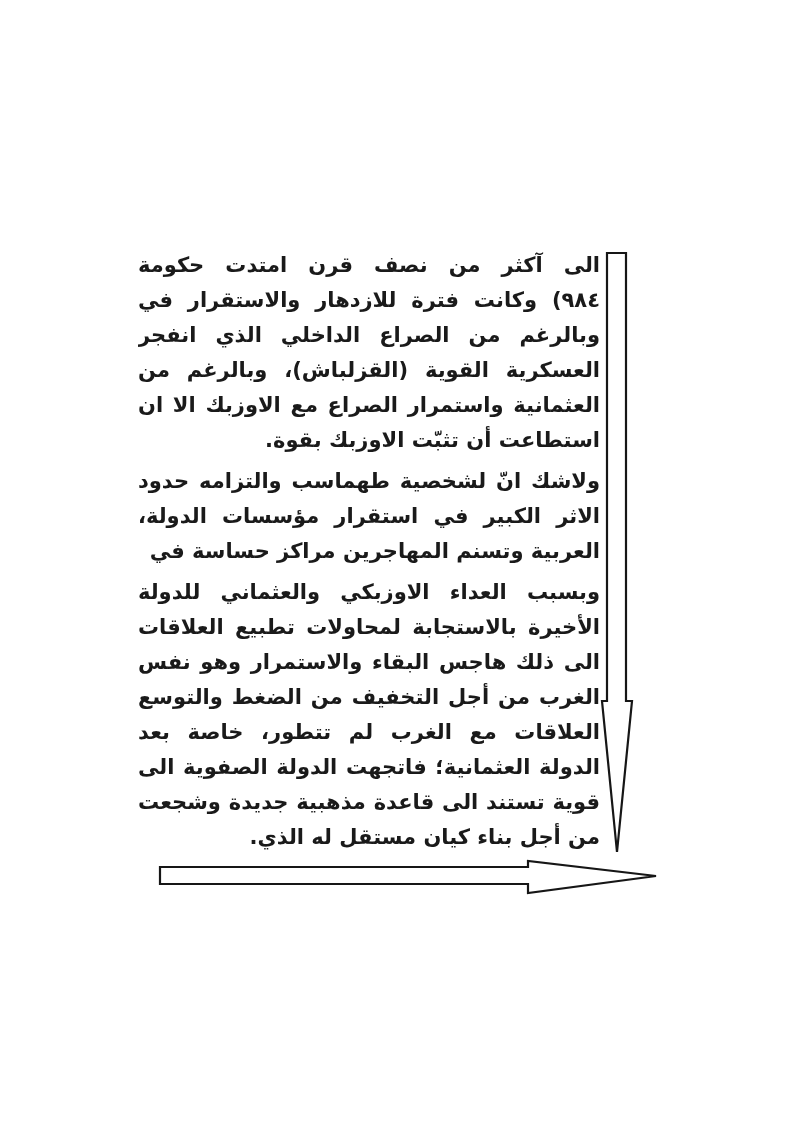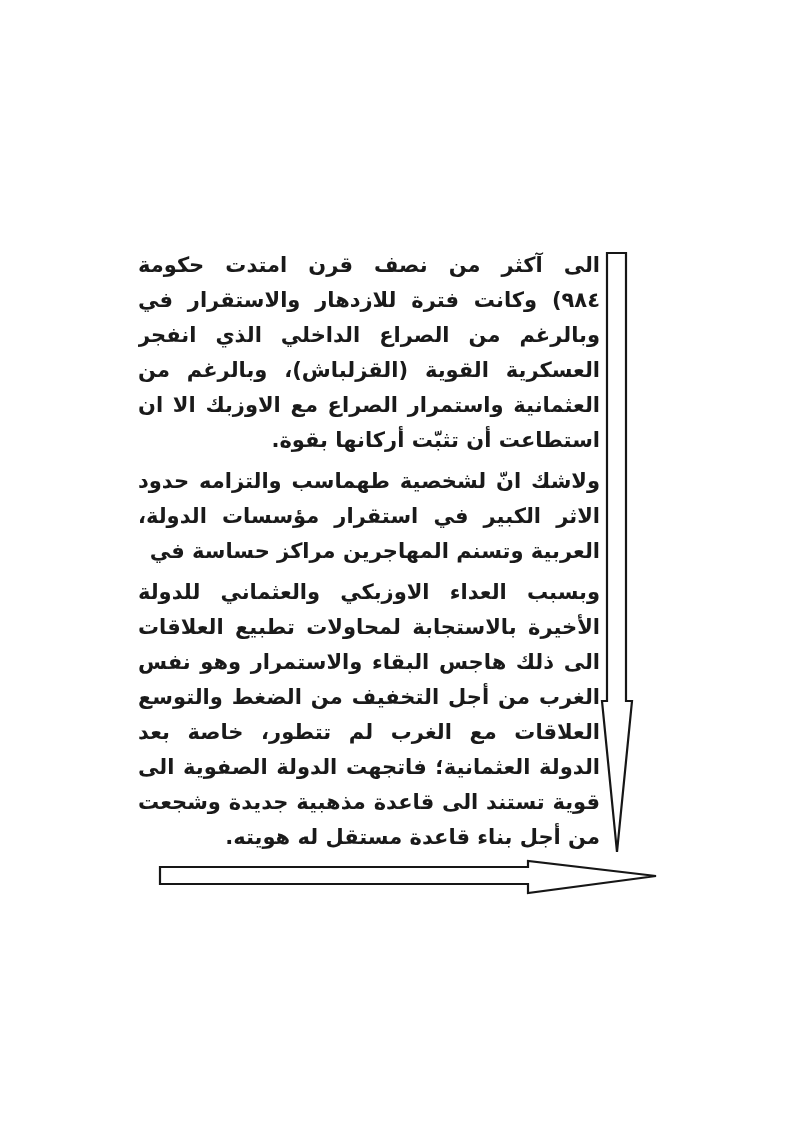--- a/index.html
+++ b/index.html
@@ -57,38 +57,38 @@
 <div class="page">
 
   <div class="text-block">
 
     <div class="para">
       <div class="line">الى آكثر من نصف قرن امتدت حكومة طهماسب (٩٣٠ -</div>
       <div class="line">٩٨٤) وكانت فترة للازدهار والاستقرار في الدولة الصفوية،</div>
       <div class="line">وبالرغم من الصراع الداخلي الذي انفجر داخل المؤسسة</div>
       <div class="line">العسكرية القوية (القزلباش)، وبالرغم من التصادم مع الدولة</div>
       <div class="line">العثمانية واستمرار الصراع مع الاوزبك الا ان الدولة الصفوية</div>
-      <div class="line end">استطاعت أن تثبّت أركانها بقوة.</div>
+      <div class="line end">استطاعت أن تثبّت الاوزبك بقوة.</div>
     </div>
 
     <div class="para">
       <div class="line">ولاشك انّ لشخصية طهماسب والتزامه حدود الشريعة وتدينه،</div>
       <div class="line">الاثر الكبير في استقرار مؤسسات الدولة، التي شهدت الهجرة</div>
       <div class="line end">العربية وتسنم المهاجرين مراكز حساسة في البلاد.</div>
     </div>
 
     <div class="para">
       <div class="line">وبسبب العداء الاوزبكي والعثماني للدولة الصفوية بدأت</div>
       <div class="line">الأخيرة بالاستجابة لمحاولات تطبيع العلاقات مع الغرب يدفعها</div>
       <div class="line">الى ذلك هاجس البقاء والاستمرار وهو نفس السبب الذي دفع</div>
       <div class="line">الغرب من أجل التخفيف من الضغط والتوسع العثماني. ولكن</div>
       <div class="line">العلاقات مع الغرب لم تتطور، خاصة بعد توقيع معاهدة سلام مع</div>
       <div class="line">الدولة العثمانية؛ فاتجهت الدولة الصفوية الى بناء جبهة داخلية</div>
       <div class="line">قوية تستند الى قاعدة مذهبية جديدة وشجعت على اللغة الفارسية</div>
-      <div class="line end">من أجل بناء قاعدة مستقل له هويته.</div>
+      <div class="line end">من أجل بناء كيان مستقل له الذي.</div>
     </div>
 
   </div>
 
   <svg class="arrow-v" width="40" height="606" viewBox="0 0 40 606" xmlns="http://www.w3.org/2000/svg">
     <path class="arrow-path" d="M9 2 H28 V450 H34 L19 601 L4 450 H9 Z"></path>
   </svg>
 
   <svg class="arrow-h" width="510" height="44" viewBox="0 0 510 44" xmlns="http://www.w3.org/2000/svg">
     <path class="arrow-path" d="M5 13 H373 V7 L501 22 L373 39 V30 H5 Z"></path>

